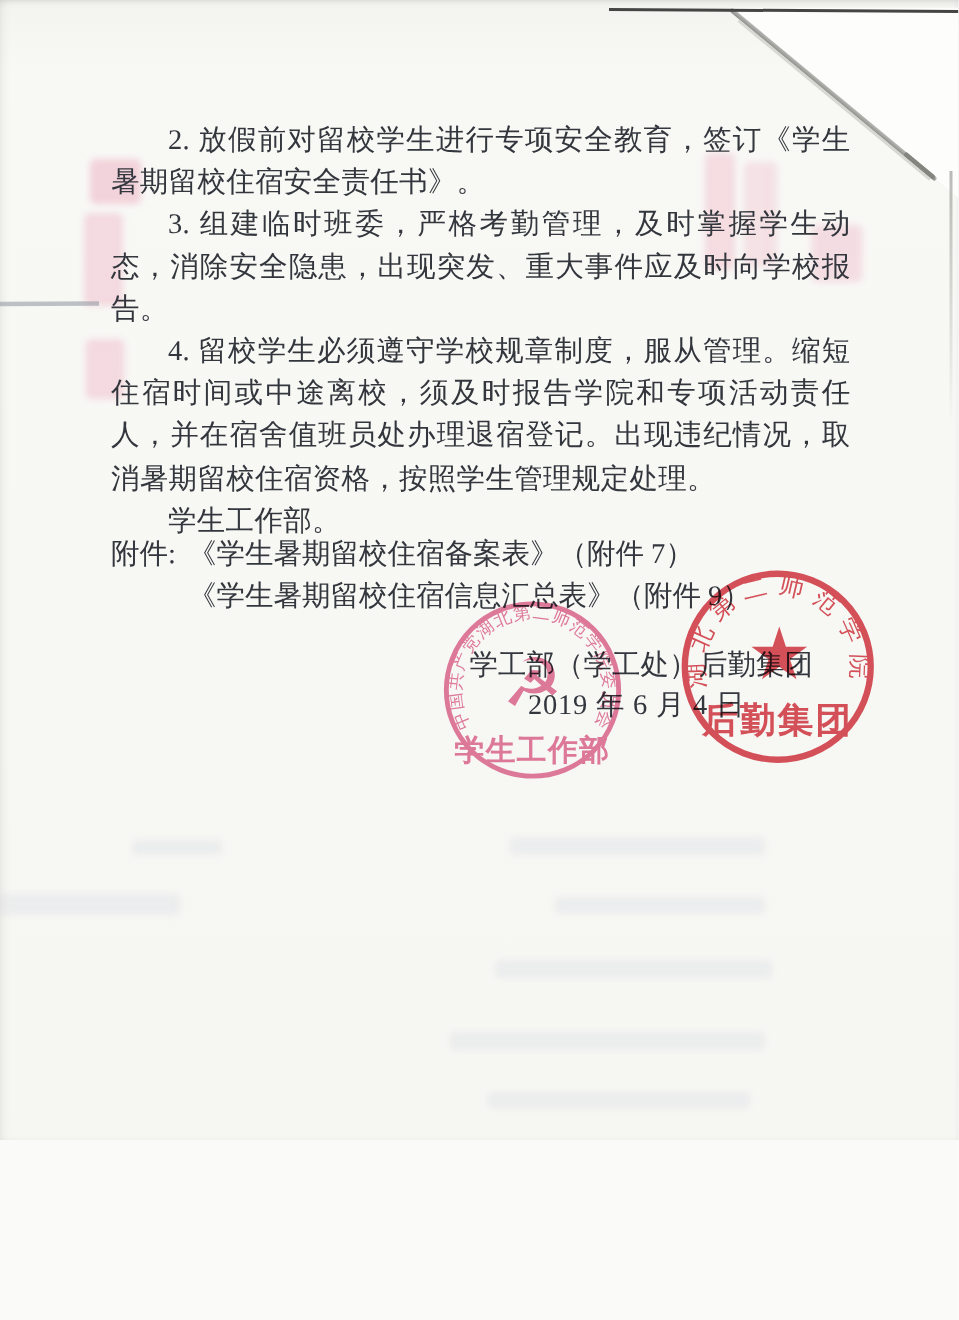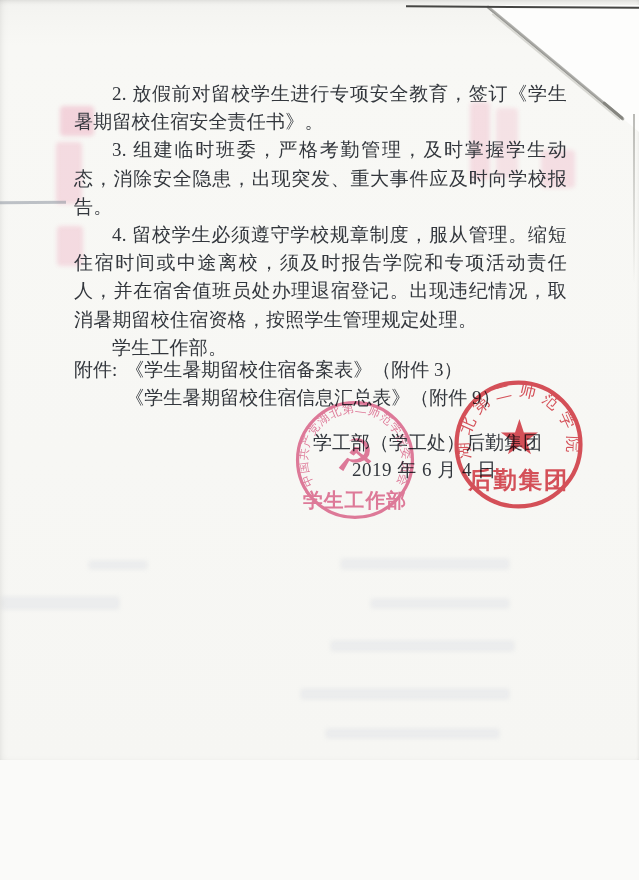--- a/index.html
+++ b/index.html
@@ -93,21 +93,21 @@
   <div class="doc-body">
     <p>2. 放假前对留校学生进行专项安全教育，签订《学生暑期留校住宿安全责任书》。</p>
     <p>3. 组建临时班委，严格考勤管理，及时掌握学生动态，消除安全隐患，出现突发、重大事件应及时向学校报告。</p>
     <p>4. 留校学生必须遵守学校规章制度，服从管理。缩短住宿时间或中途离校，须及时报告学院和专项活动责任人，并在宿舍值班员处办理退宿登记。出现违纪情况，取消暑期留校住宿资格，按照学生管理规定处理。</p>
     <p>学生工作部。</p>
   </div>
 
   <div class="attachments">
     <span class="att-label">附件:</span>
     <div class="att-items">
-      <div>《学生暑期留校住宿备案表》（附件 3）</div>
+      <div>《学生暑期留校住宿备案表》（附件 7）</div>
       <div>《学生暑期留校住宿信息汇总表》（附件 9）</div>
     </div>
   </div>
 
   <div class="sig sig-left">学工部（学工处）</div>
   <div class="sig sig-right">后勤集团</div>
   <div class="sig sig-date">2019 年 6 月 4 日</div>
 
   <div class="page-num">2</div>
 

